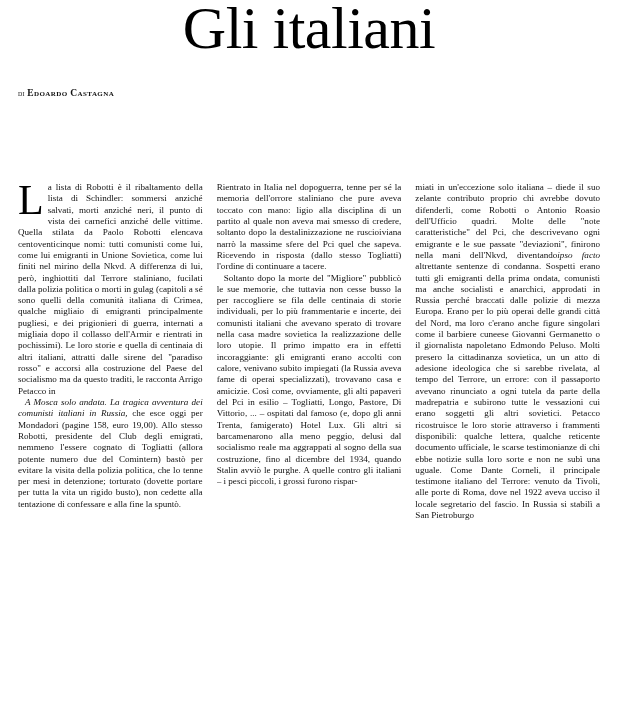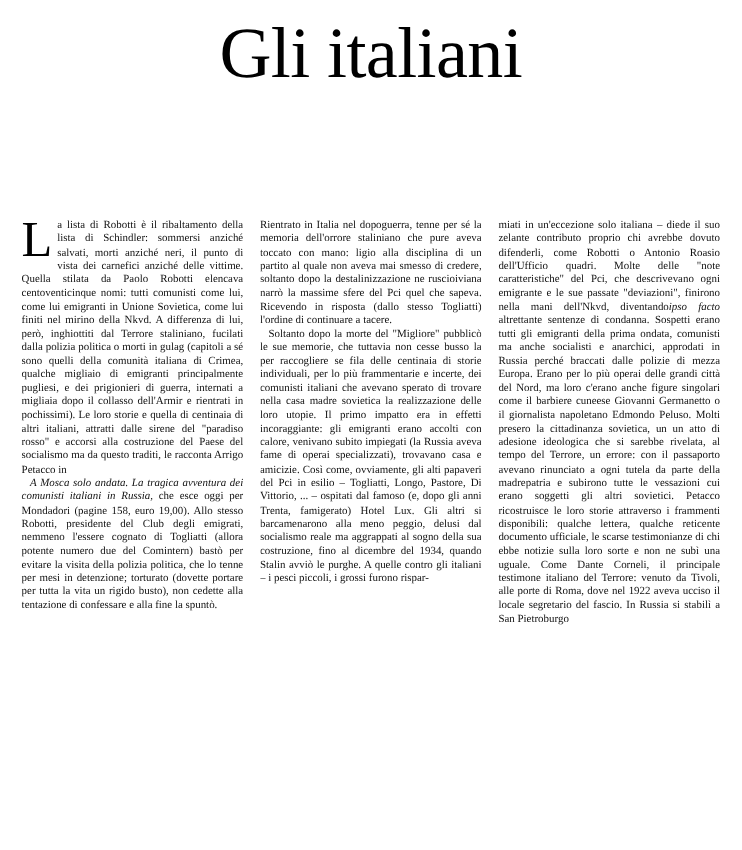--- a/index.html
+++ b/index.html
@@ -21,21 +21,20 @@
     padding: 0;
     box-sizing: border-box;
   }
   .headline {
     text-align: center;
     font-family: "Liberation Serif", serif;
     font-weight: normal;
     letter-spacing: -0.5px;
     line-height: 0.96;
     margin: 0;
-    padding-top: 16px;
     padding-left: 18px;
     padding-right: 18px;
   }
   .headline .l1,
   .headline .l2 {
     display: block;
     font-size: 60px;
     color: #000;
   }
   .headline .l2 {
@@ -99,20 +98,24 @@
 </style>
 </head>
 <body>
 
 <div class="page">
 
   <h1 class="headline">
     <span class="l1">Gli italiani</span>
   </h1>
 
+  <div class="byline">
+    <span class="di">di</span>
+    <span class="author">Edoardo Castagna</span>
+  </div>
 
   <div class="columns">
 
     <div class="col">
       <p class="dropcap-para"><span class="dropcap">L</span><span>a lista di Robotti è il ribaltamento della lista di Schindler: sommersi anziché salvati, morti anziché neri, il punto di vista dei carnefici anziché delle vittime. Quella stilata da Paolo Robotti elencava centoventicinque nomi: tutti comunisti come lui, come lui emigranti in Unione Sovietica, come lui finiti nel mirino della Nkvd. A differenza di lui, però, inghiottiti dal Terrore staliniano, fucilati dalla polizia politica o morti in gulag (capitoli a sé sono quelli della comunità italiana di Crimea, qualche migliaio di emigranti principalmente pugliesi, e dei prigionieri di guerra, internati a migliaia dopo il collasso dell'Armir e rientrati in pochissimi). Le loro storie e quella di centinaia di altri italiani, attratti dalle sirene del "paradiso rosso" e accorsi alla costruzione del Paese del socialismo ma da questo traditi, le racconta Arrigo Petacco in</span></p>
       <p><em>A Mosca solo andata. La tragica avventura dei comunisti italiani in Russia,</em><span> che esce oggi per Mondadori (pagine 158, euro 19,00). Allo stesso Robotti, presidente del Club degli emigrati, nemmeno l'essere cognato di Togliatti (allora potente numero due del Comintern) bastò per evitare la visita della polizia politica, che lo tenne per mesi in detenzione; torturato (dovette portare per tutta la vita un rigido busto), non cedette alla tentazione di confessare e alla fine la spuntò.</span></p>
     </div>
 
     <div class="col">
       <p>Rientrato in Italia nel dopoguerra, tenne per sé la memoria dell'orrore staliniano che pure aveva toccato con mano: ligio alla disciplina di un partito al quale non aveva mai smesso di credere, soltanto dopo la destalinizzazione ne ruscioiviana narrò la massime sfere del Pci quel che sapeva. Ricevendo in risposta (dallo stesso Togliatti) l'ordine di continuare a tacere.</p>

